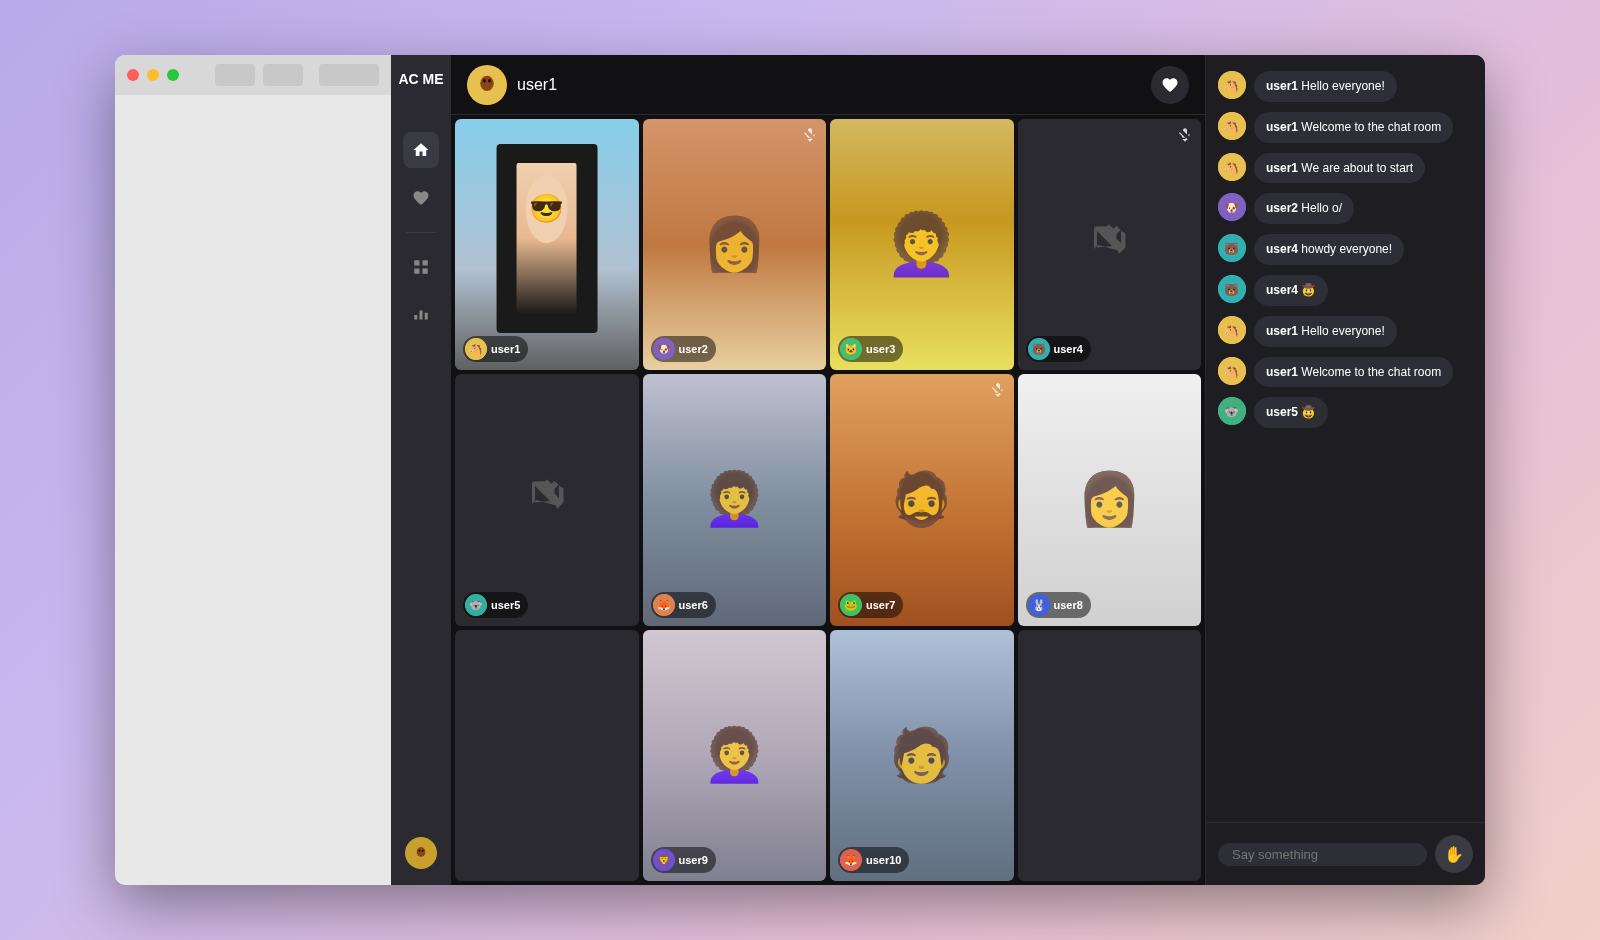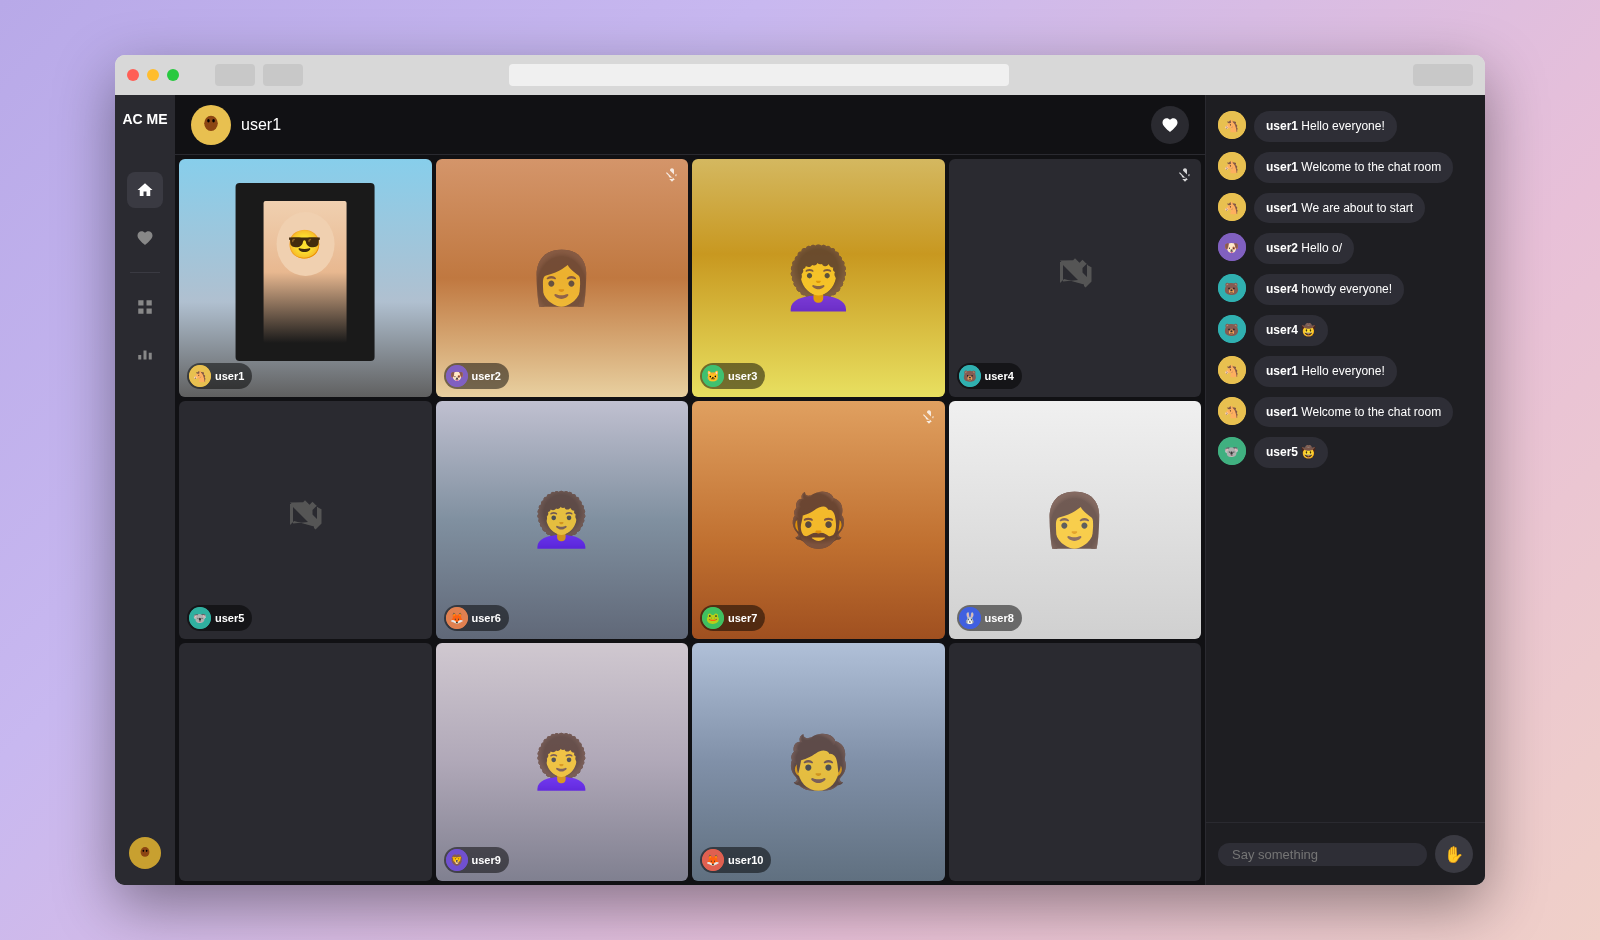--- a/index.html
+++ b/index.html
@@ -15,21 +15,21 @@
     }
 
     
     .browser-window {
       width: 1370px;
       height: 830px;
       background: #e8e8e8;
       border-radius: 10px;
       box-shadow: 0 20px 60px rgba(0,0,0,0.4);
       display: flex;
-      flex-direction: column;
+      flex-direction: row;
       overflow: hidden;
     }
 
     .browser-titlebar {
       height: 40px;
       background: #d8d8d8;
       display: flex;
       align-items: center;
       padding: 0 12px;
       gap: 8px;

